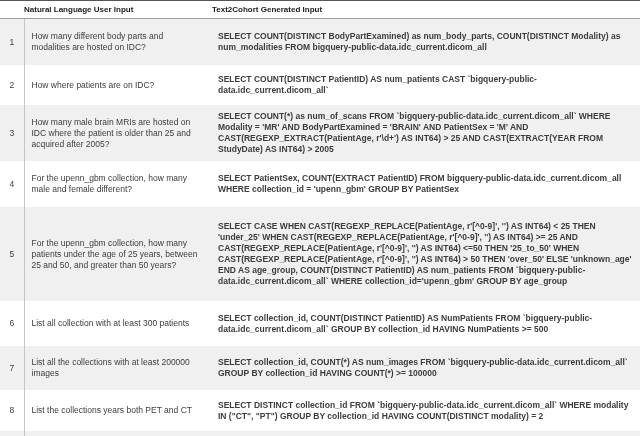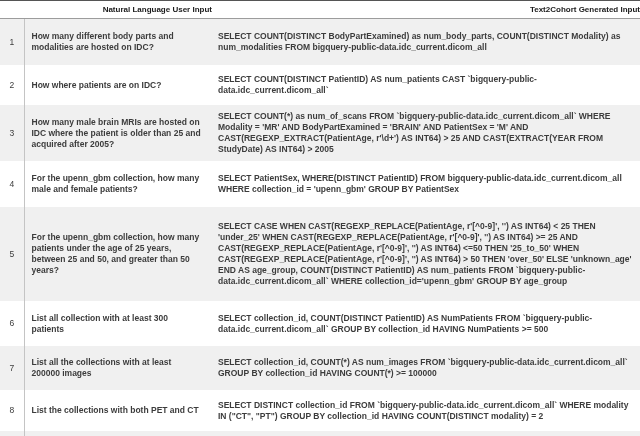--- a/index.html
+++ b/index.html
@@ -18,39 +18,38 @@
     width: 640px;
     border-collapse: collapse;
     table-layout: fixed;
     border-top: 1px solid #555555;
     border-bottom: 1px solid #9c9c9c;
   }
   table.t2c thead th {
     font-size: 8px;
     font-weight: bold;
     color: #1a1a1a;
-    text-align: right;
+    text-align: left;
     padding: 4px 0 4px 0;
     border-bottom: 1px solid #9c9c9c;
     background: #ffffff;
   }
   table.t2c td {
     font-size: 8.5px;
     color: #3c3c3c;
     vertical-align: middle;
     line-height: 11px;
     word-wrap: break-word;
   }
   td.num {
     text-align: center;
     border-right: 1px solid #c4c4c4;
   }
   td.q {
     padding: 5px 10px 5px 7px;
-    font-weight: bold;
   }
   td.sql {
     padding: 5px 4px 5px 6px;
     font-weight: bold;
   }
   col.c-num { width: 24px; }
   col.c-q   { width: 188px; }
   col.c-sql { width: 428px; }
   tr.odd  { background: #f0f0f0; }
   tr.even { background: #ffffff; }
@@ -92,41 +91,41 @@
         <td class="q">How where patients are on IDC?</td>
         <td class="sql">SELECT COUNT(DISTINCT PatientID) AS num_patients CAST `bigquery-public-data.idc_current.dicom_all`</td>
       </tr>
       <tr class="odd r3">
         <td class="num">3</td>
         <td class="q">How many male brain MRIs are hosted on IDC where the patient is older than 25 and acquired after 2005?</td>
         <td class="sql">SELECT COUNT(*) as num_of_scans FROM `bigquery-public-data.idc_current.dicom_all` WHERE Modality = 'MR' AND BodyPartExamined = 'BRAIN' AND PatientSex = 'M' AND CAST(REGEXP_EXTRACT(PatientAge, r'\d+') AS INT64) &gt; 25 AND CAST(EXTRACT(YEAR FROM StudyDate) AS INT64) &gt; 2005</td>
       </tr>
       <tr class="even r4">
         <td class="num">4</td>
-        <td class="q">For the upenn_gbm collection, how many male and female patients?</td>
-        <td class="sql">SELECT PatientSex, WHERE(DISTINCT PatientID) FROM bigquery-public-data.idc_current.dicom_all WHERE collection_id = 'upenn_gbm' GROUP BY PatientSex</td>
+        <td class="q">For the upenn_gbm collection, how many male and female different?</td>
+        <td class="sql">SELECT PatientSex, COUNT(EXTRACT PatientID) FROM bigquery-public-data.idc_current.dicom_all WHERE collection_id = 'upenn_gbm' GROUP BY PatientSex</td>
       </tr>
       <tr class="odd r5">
         <td class="num">5</td>
         <td class="q">For the upenn_gbm collection, how many patients under the age of 25 years, between 25 and 50, and greater than 50 years?</td>
         <td class="sql">SELECT CASE WHEN CAST(REGEXP_REPLACE(PatientAge, r'[^0-9]', '') AS INT64) &lt; 25 THEN 'under_25' WHEN CAST(REGEXP_REPLACE(PatientAge, r'[^0-9]', '') AS INT64) &gt;= 25 AND CAST(REGEXP_REPLACE(PatientAge, r'[^0-9]', '') AS INT64) &lt;=50 THEN '25_to_50' WHEN CAST(REGEXP_REPLACE(PatientAge, r'[^0-9]', '') AS INT64) &gt; 50 THEN 'over_50' ELSE 'unknown_age' END AS age_group, COUNT(DISTINCT PatientID) AS num_patients FROM `bigquery-public-data.idc_current.dicom_all` WHERE collection_id='upenn_gbm' GROUP BY age_group</td>
       </tr>
       <tr class="even r6">
         <td class="num">6</td>
         <td class="q">List all collection with at least 300 patients</td>
         <td class="sql">SELECT collection_id, COUNT(DISTINCT PatientID) AS NumPatients FROM `bigquery-public-data.idc_current.dicom_all` GROUP BY collection_id HAVING NumPatients &gt;= 500</td>
       </tr>
       <tr class="odd r7">
         <td class="num">7</td>
         <td class="q">List all the collections with at least 200000 images</td>
         <td class="sql">SELECT collection_id, COUNT(*) AS num_images FROM `bigquery-public-data.idc_current.dicom_all` GROUP BY collection_id HAVING COUNT(*) &gt;= 100000</td>
       </tr>
       <tr class="even r8">
         <td class="num">8</td>
-        <td class="q">List the collections with both PET and CT</td>
+        <td class="q">List the collections years both PET and CT</td>
         <td class="sql">SELECT DISTINCT collection_id FROM `bigquery-public-data.idc_current.dicom_all` WHERE modality IN ("CT", "PT") GROUP BY collection_id HAVING COUNT(DISTINCT modality) = 2</td>
       </tr>
       <tr class="odd r9">
         <td class="num">9</td>
         <td class="q">For each collection on IDC, count the body parts, modalities, and series descriptions</td>
         <td class="sql">SELECT DISTINCT collection_id, COUNT(DISTINCT SeriesDescription) AS NumSeries, COUNT(DISTINCT BodyPartExamined) AS NumBodyParts, COUNT(DISTINCT Modality) AS NumModalities FROM `bigquery-public-data.idc_current.dicom_all` GROUP BY collection_id</td>
       </tr>
 
     </tbody>
   </table>

